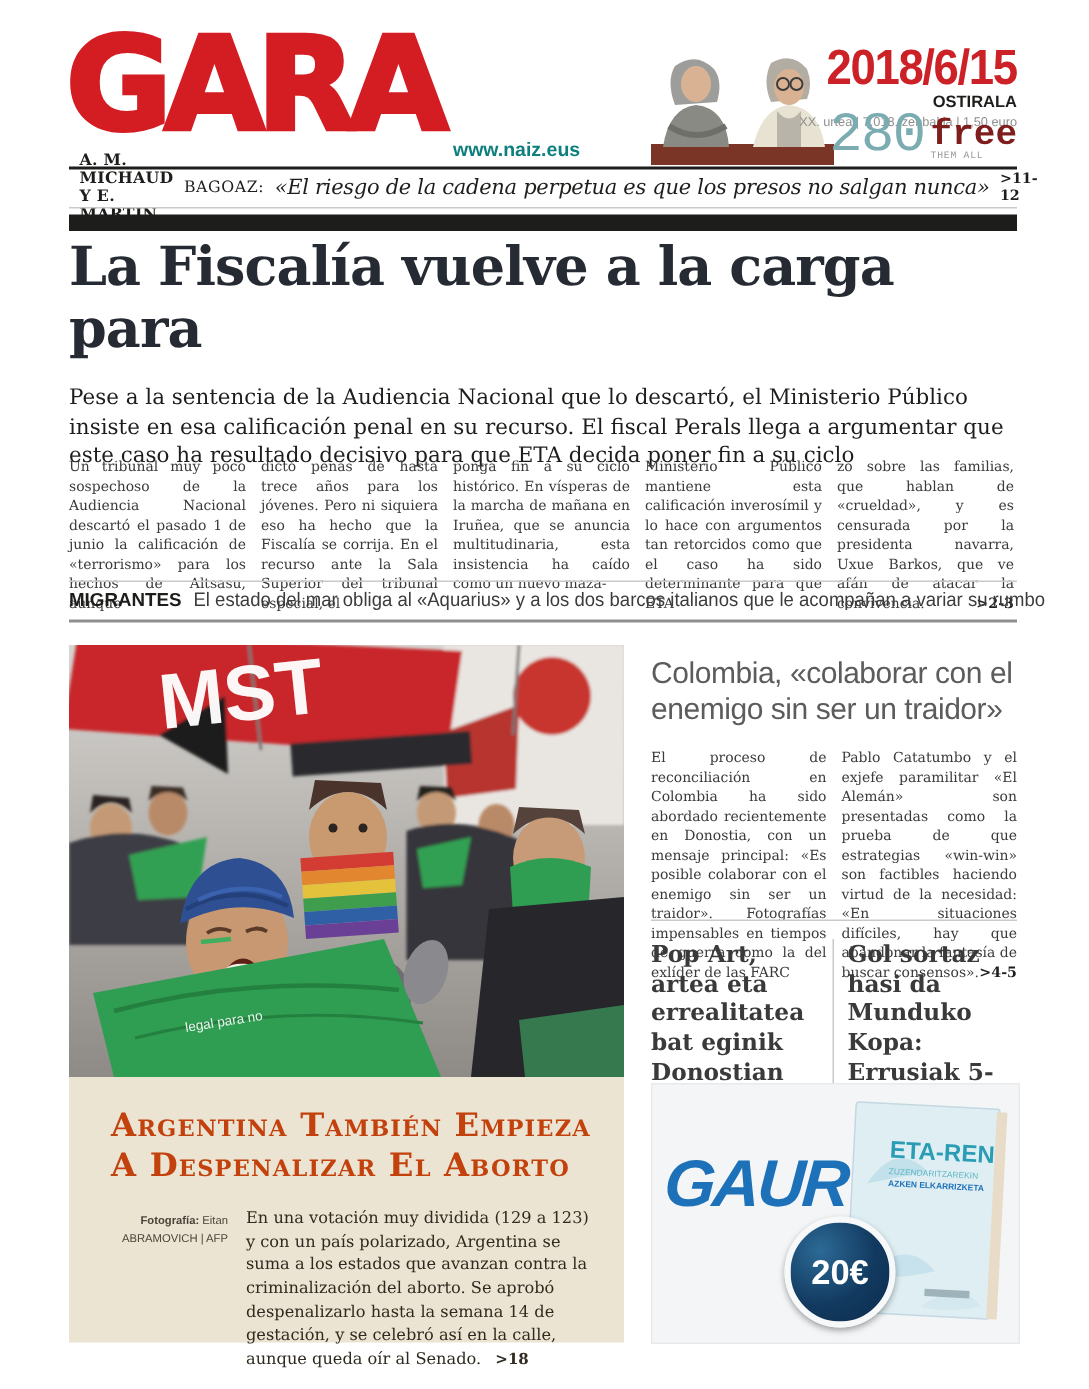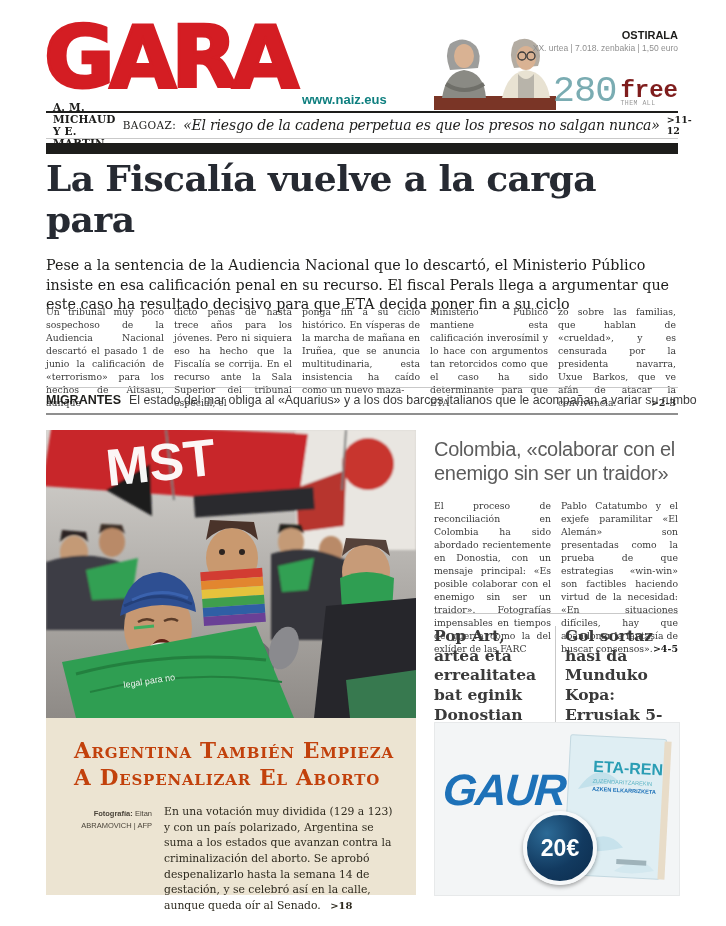--- a/index.html
+++ b/index.html
@@ -112,20 +112,21 @@
 
     <path d="M86,12 q14,-8 24,4 q4,10 0,20 l-24,2 q-6,-14 0,-26z" fill="#b3aca2"></path>
     <ellipse cx="98" cy="28" rx="10" ry="12" fill="#d9b293"></ellipse>
     <circle cx="94" cy="26" r="4" fill="none" stroke="#3a3a3a" stroke-width="1.3"></circle>
     <circle cx="103" cy="26" r="4" fill="none" stroke="#3a3a3a" stroke-width="1.3"></circle>
     <path d="M74,68 q6,-26 24,-28 q20,2 24,28z" fill="#e8e2d2"></path>
     <path d="M90,44 q8,10 16,0 l0,24 l-16,0z" fill="#b8b4aa"></path>
   </svg>
 
   <div class="abs dateblock">
+    <div><span class="date">2018/6/15</span></div>
     <div class="day">OSTIRALA</div>
     <div class="edition">XX. urtea | 7.018. zenbakia | 1,50 euro</div>
   </div>
   <div class="abs promo">
     <span class="promo-num">280</span>
     <span>
       <div class="promo-free">free</div>
       <div class="promo-sub">THEM ALL</div>
     </span>
   </div>

